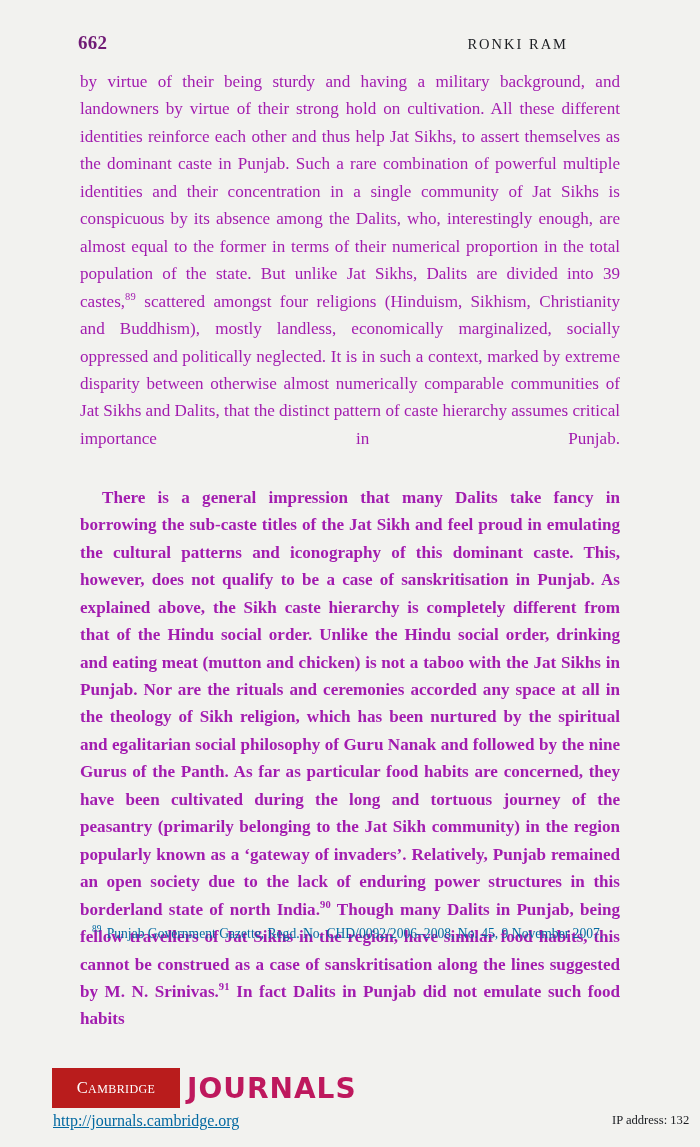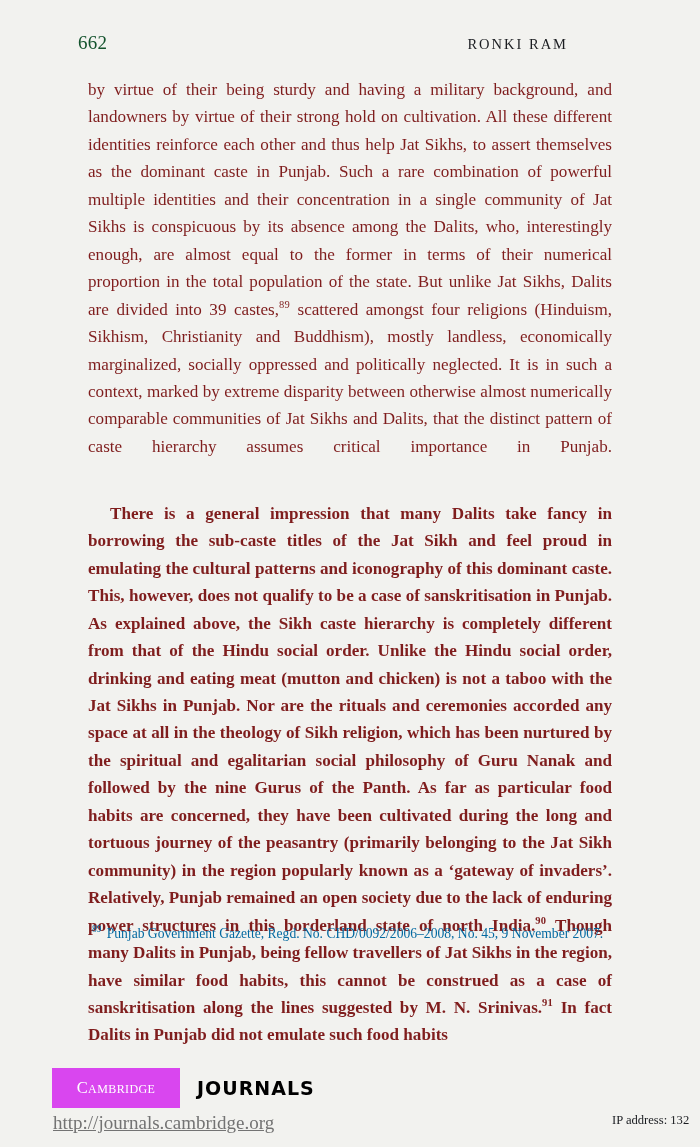--- a/index.html
+++ b/index.html
@@ -31,21 +31,22 @@
     left: 0;
     width: 700px;
     height: 26px;
   }
   .folio {
     position: absolute;
     left: 78px;
     top: 0;
     font-size: 19px;
     letter-spacing: 0.3px;
-    color: #14532d;
+    color: #701a75;
+    font-weight: bold;
   }
   .head-title {
     position: absolute;
     left: 0;
     top: 4px;
     width: 568px;
     text-align: right;
     font-size: 14.5px;
     font-variant: small-caps;
     letter-spacing: 2.0px;
@@ -53,26 +54,26 @@
   }
 
   
   .body-block {
     position: absolute;
     left: 76px;
     top: 64px;
     width: 548px;
   }
   p.para {
-    margin: 12px;
+    margin: 4px;
     font-size: 17.1px;
     line-height: 27.45px;
     text-align: justify;
     text-justify: inter-word;
-    color: #7f1d1d;
+    color: #a21caf;
     hyphens: none;
   }
   p.para.indent {
     text-indent: 22px;
     font-weight: bold;
   }
   p.para.last-line-full {
     
   }
   p.para.last-line-full::after {
@@ -125,57 +126,57 @@
     height: 85px;
   }
   .logo-row {
     position: absolute;
     left: 52px;
     top: 6px;
     display: flex;
     align-items: center;
   }
   .logo-box {
-    background: #d946ef;
+    background: #b91c1c;
     width: 128px;
     height: 40px;
     display: flex;
     align-items: center;
     justify-content: center;
   }
   .logo-box span {
     color: #ffffff;
     font-family: "Liberation Serif", serif;
     font-variant: small-caps;
     font-size: 16.5px;
     letter-spacing: 0.4px;
   }
   .logo-journals {
-    margin-left: 17px;
-    color: #000000;
+    margin-left: 7px;
+    color: #be185d;
     font-family: "DejaVu Sans", sans-serif;
-    font-size: 19px;
+    font-size: 28px;
     font-weight: bold;
     letter-spacing: 1.0px;
   }
 
   .footer-meta {
     position: absolute;
     left: 0;
     top: 50px;
     width: 700px;
     height: 30px;
   }
   .footer-url {
     position: absolute;
     left: 53px;
     top: 0;
     font-family: "Liberation Serif", serif;
-    font-size: 19px;
-    color: #737373;
+    font-size: 16px;
+    color: #0369a1;
     text-decoration: underline;
   }
   .footer-downloaded {
     position: absolute;
     left: 287px;
     top: 1px;
     font-family: Liberation Sans, sans-serif;
     font-size: 12.6px;
     color: #1a1c20;
     margin-top: 44px;

